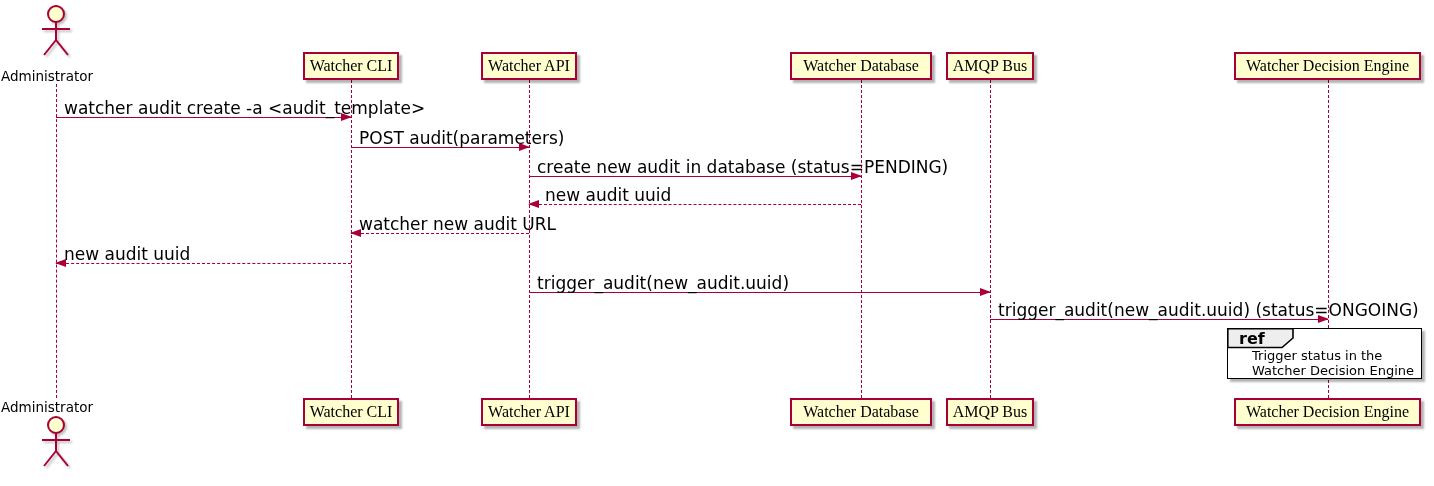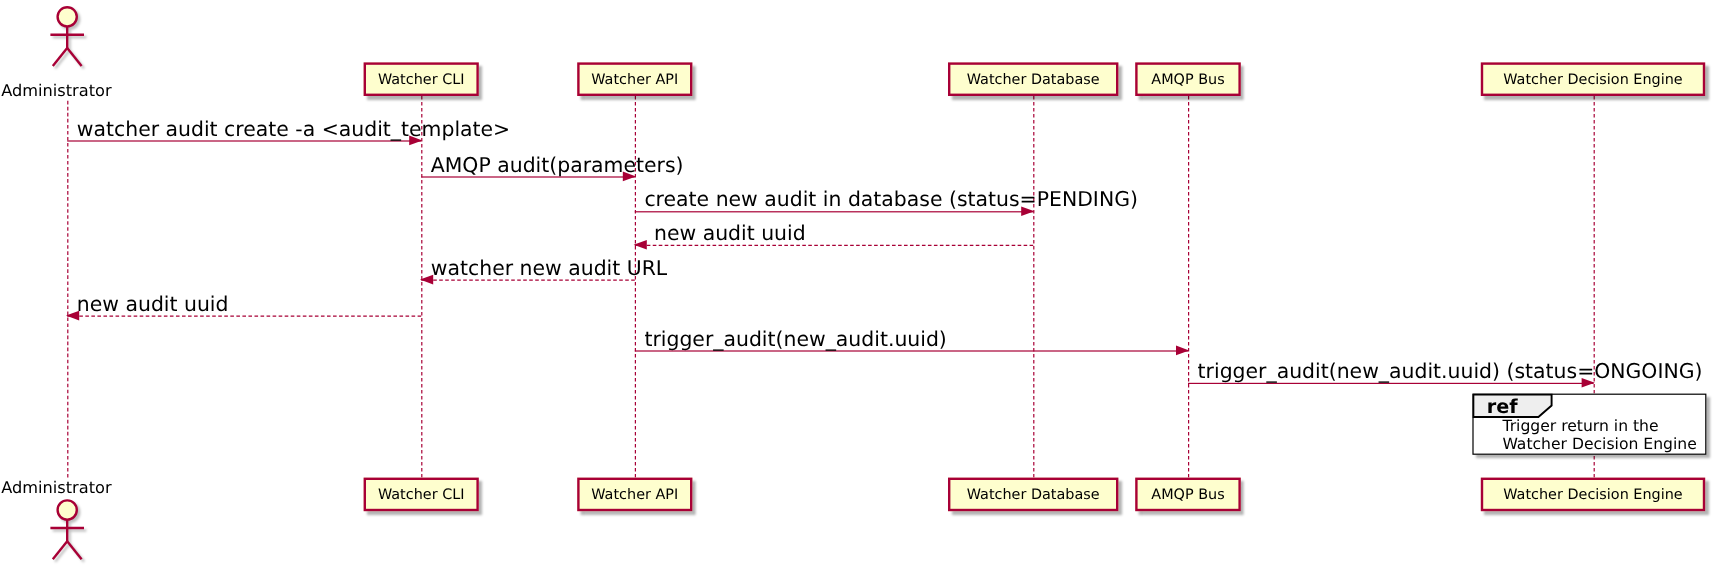--- a/index.html
+++ b/index.html
@@ -15,22 +15,23 @@
     position:relative;width:1434px;height:486px;background:var(--background);
     font-family:"DejaVu Sans","Liberation Sans",sans-serif;color:var(--text);
     overflow:hidden;
   }
   .lifeline{
     position:absolute;width:0;border-left:1px dashed var(--stroke);
   }
   .pbox{
     position:absolute;height:24px;background:var(--participant-fill);
     border:2px solid var(--stroke);box-shadow:3px 3px 2px rgba(0,0,0,0.3);
-    text-align:center;line-height:24px;font-size:12px;white-space:nowrap;
+    text-align:center;line-height:24px;font-size:16px;white-space:nowrap;
     z-index:3;
+    font-family:Liberation Serif, serif;
   }
   .actor-label{
     position:absolute;width:110px;text-align:left;font-size:13.5px;z-index:3;
   }
   .actor-figure{position:absolute;z-index:3;filter:drop-shadow(2.5px 2.5px 1px rgba(0,0,0,0.25));}
   .msg{position:absolute;z-index:2;}
   .mlabel{
     font-size:17px;height:14px;line-height:14px;white-space:nowrap;
     margin-left:8px;
   }
@@ -80,21 +81,21 @@
   <div class="pbox" style="left:946px;top:52px;width:84px"><span>AMQP Bus</span></div>
   <div class="pbox" style="left:1234px;top:52px;width:183px"><span>Watcher Decision Engine</span></div>
 
   <div class="msg" style="left:56px;top:101px;width:295px">
     <div class="mlabel">watcher audit create -a &lt;audit_template&gt;</div>
     <div class="mline solid"></div>
     <div class="ah ah-r"></div>
   </div>
 
   <div class="msg" style="left:351px;top:131px;width:178px">
-    <div class="mlabel">AMQP audit(parameters)</div>
+    <div class="mlabel">POST audit(parameters)</div>
     <div class="mline solid"></div>
     <div class="ah ah-r"></div>
   </div>
 
   <div class="msg" style="left:529px;top:160px;width:332px">
     <div class="mlabel">create new audit in database (status=PENDING)</div>
     <div class="mline solid"></div>
     <div class="ah ah-r"></div>
   </div>
 
@@ -127,21 +128,21 @@
     <div class="mline solid"></div>
     <div class="ah ah-r"></div>
   </div>
 
   <div class="refbox">
     <svg class="ref-tab" width="72" height="21" viewBox="0 0 72 21">
       <path d="M0.8,0.8 H66 V10 L55,19.5 H0.8 Z" fill="#EEEEEE" stroke="#000000" stroke-width="1.6"></path>
     </svg>
     <div class="ref-kw">ref</div>
     <div class="ref-text">
-      <div>Trigger return in the</div>
+      <div>Trigger status in the</div>
       <div>Watcher Decision Engine</div>
     </div>
   </div>
 
   <div class="actor-label" style="left:1px;top:399px">Administrator</div>
   <svg class="actor-figure" style="left:36px;top:414px" width="40" height="56" viewBox="0 0 40 56">
     <circle cx="20" cy="11" r="8" fill="#FEFECE" stroke="#A80036" stroke-width="2"></circle>
     <line x1="20" y1="19" x2="20" y2="37" stroke="#A80036" stroke-width="2"></line>
     <line x1="6" y1="26" x2="34" y2="26" stroke="#A80036" stroke-width="2"></line>
     <line x1="20" y1="37" x2="8" y2="52" stroke="#A80036" stroke-width="2"></line>

